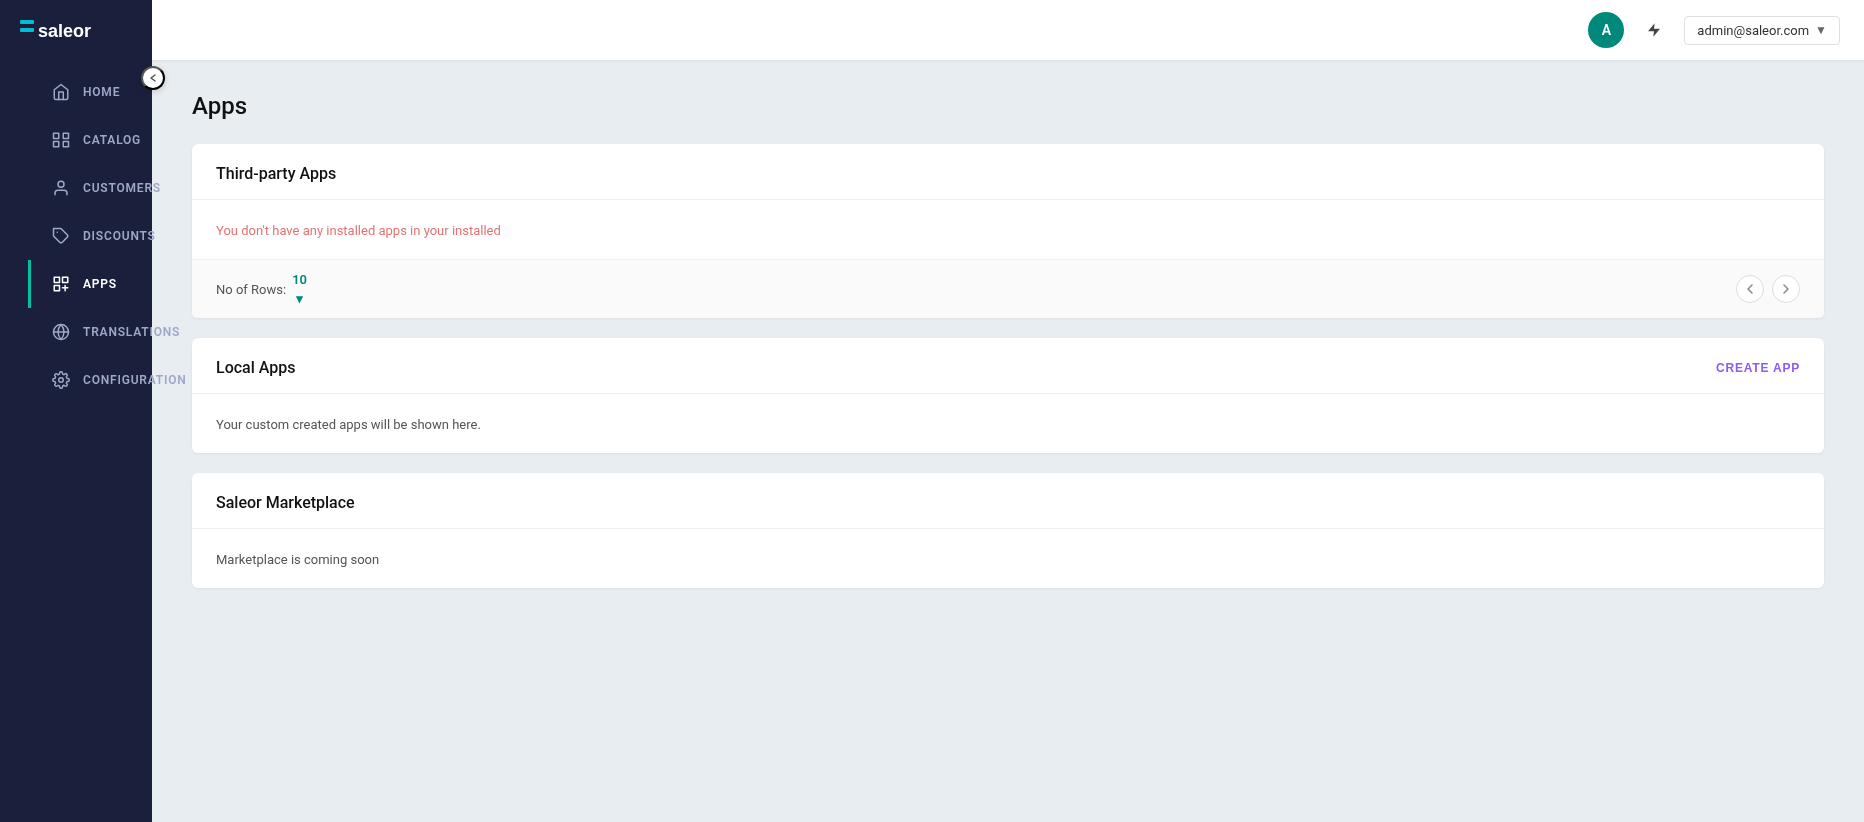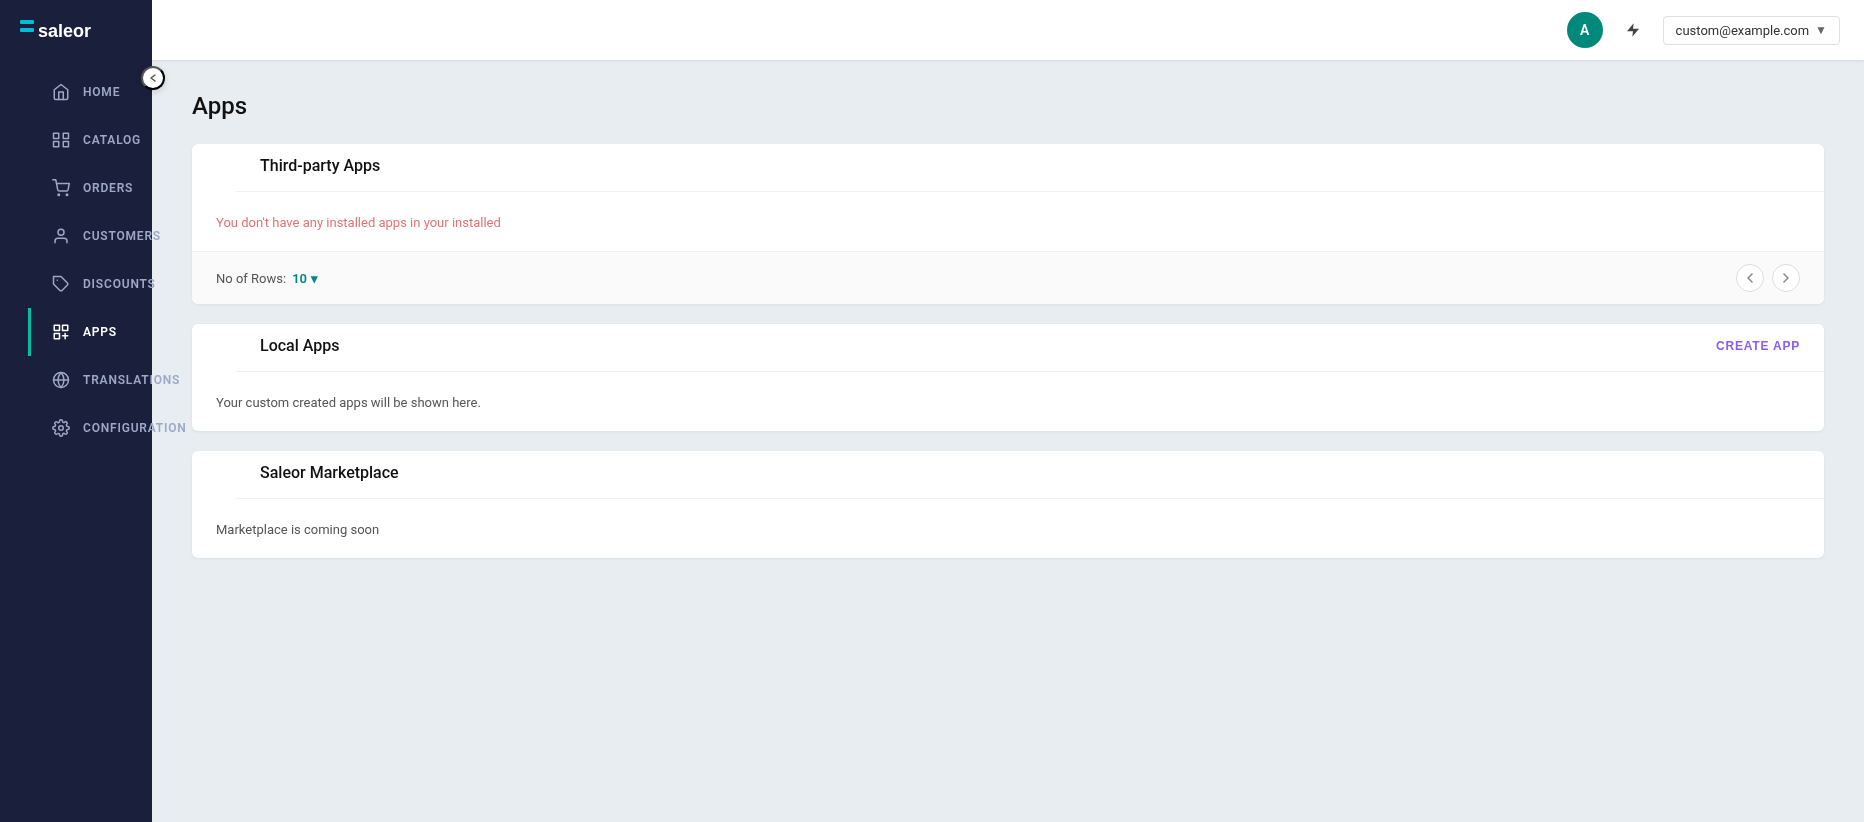--- a/index.html
+++ b/index.html
@@ -139,26 +139,25 @@
 
     
     .card {
       background: #fff;
       border-radius: 6px;
       margin-bottom: 20px;
       box-shadow: 0 1px 3px rgba(0,0,0,0.06);
       overflow: hidden;
     }
     .card-header {
-      padding: 12px 24px 16px;
+      padding: 20px 24px 16px;
       border-bottom: 1px solid #f0f0f0;
       display: flex;
       align-items: center;
       justify-content: space-between;
-      margin-left: 44px;
     }
     .card-title {
       font-size: 16px;
       font-weight: 500;
       color: #111;
     }
     .card-body {
       padding: 20px 24px;
     }
     .empty-msg {
@@ -192,20 +191,21 @@
       gap: 6px;
     }
     .rows-select {
       display: flex;
       align-items: center;
       gap: 4px;
       color: #00897b;
       font-size: 13px;
       font-weight: 600;
       cursor: pointer;
+      flex-direction: column;
     }
     .rows-nav {
       display: flex;
       gap: 8px;
     }
     .rows-nav-btn {
       width: 28px;
       height: 28px;
       border-radius: 50%;
       border: 1px solid #ddd;
@@ -270,30 +270,20 @@
         <svg width="18" height="18" viewBox="0 0 24 24" fill="none" stroke="currentColor" stroke-width="2" stroke-linecap="round" stroke-linejoin="round">
           <rect x="2" y="3" width="7" height="7"></rect>
             <rect x="15" y="3" width="7" height="7"></rect>
           <rect x="2" y="14" width="7" height="7"></rect>
             <rect x="15" y="14" width="7" height="7"></rect>
         </svg>
       </span>
       <span>CATALOG</span>
     </div>
 
-    <div class="nav-item">
-      <span class="nav-icon">
-        <svg width="18" height="18" viewBox="0 0 24 24" fill="none" stroke="currentColor" stroke-width="2" stroke-linecap="round" stroke-linejoin="round">
-          <circle cx="9" cy="21" r="1"></circle>
-            <circle cx="20" cy="21" r="1"></circle>
-          <path d="M1 1h4l2.68 13.39a2 2 0 0 0 2 1.61h9.72a2 2 0 0 0 2-1.61L23 6H6"></path>
-        </svg>
-      </span>
-      <span>ORDERS</span>
-    </div>
 
     <div class="nav-item">
       <span class="nav-icon">
         <svg width="18" height="18" viewBox="0 0 24 24" fill="none" stroke="currentColor" stroke-width="2" stroke-linecap="round" stroke-linejoin="round">
           <path d="M20 21v-2a4 4 0 0 0-4-4H8a4 4 0 0 0-4 4v2"></path>
           <circle cx="12" cy="7" r="4"></circle>
         </svg>
       </span>
       <span>CUSTOMERS</span>
     </div>
@@ -350,21 +340,21 @@
   <div class="topbar">
     <div class="topbar-avatar">
       <span>A</span>
     </div>
     <div class="topbar-bolt">
       <svg width="16" height="20" viewBox="0 0 24 24" fill="currentColor">
         <polygon points="13 2 3 14 12 14 11 22 21 10 12 10 13 2"></polygon>
       </svg>
     </div>
     <div class="topbar-user">
-      <span>custom@example.com</span>
+      <span>admin@saleor.com</span>
       <span class="topbar-user-arrow">▼</span>
     </div>
   </div>
 
   <div class="content">
     <h1 class="page-title">Apps</h1>
 
     <div class="card">
       <div class="card-header">
         <span class="card-title">Third-party Apps</span>

